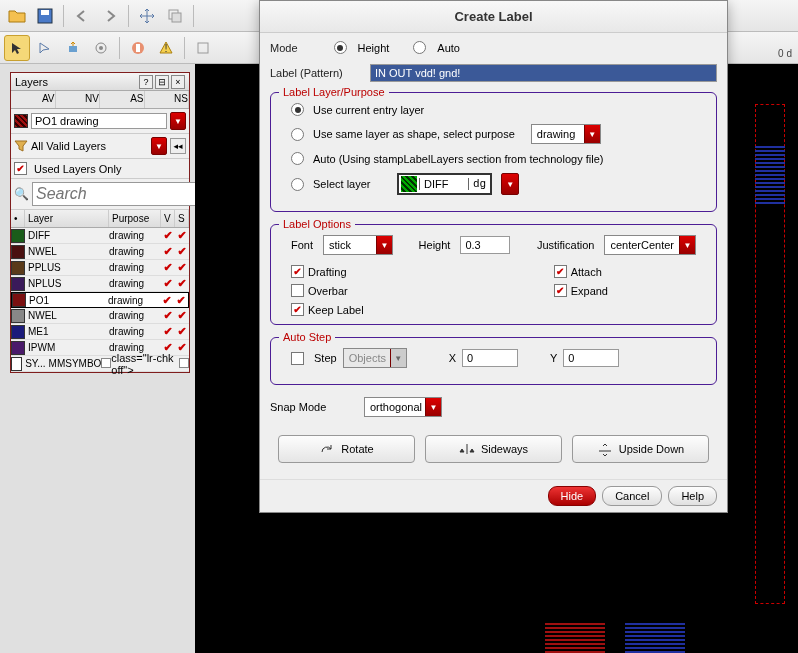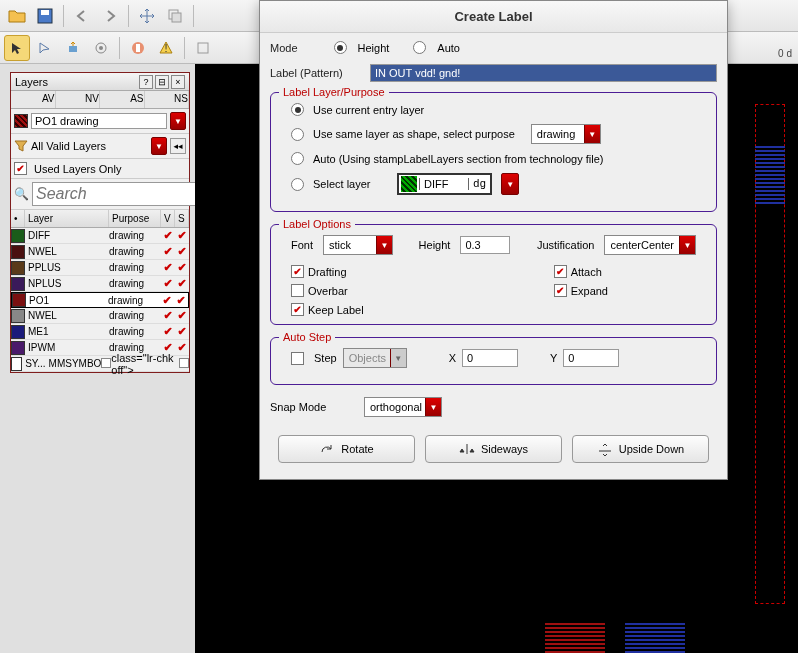--- a/index.html
+++ b/index.html
@@ -457,13 +457,18 @@
       </div>
       <div class="big-btn">
         <svg width="16" height="14">
             <path d="M2 9h12M6 4l2-2 2 2M6 12l2 2 2-2" fill="none" stroke="#333"></path>
           </svg>
         <span>Upside Down</span>
       </div>
     </div>
   </div>
 
+  <div class="dlg-footer">
+    <div class="ftr-btn primary">Hide</div>
+    <div class="ftr-btn">Cancel</div>
+    <div class="ftr-btn">Help</div>
+  </div>
 </div>
 
 </body></html>

